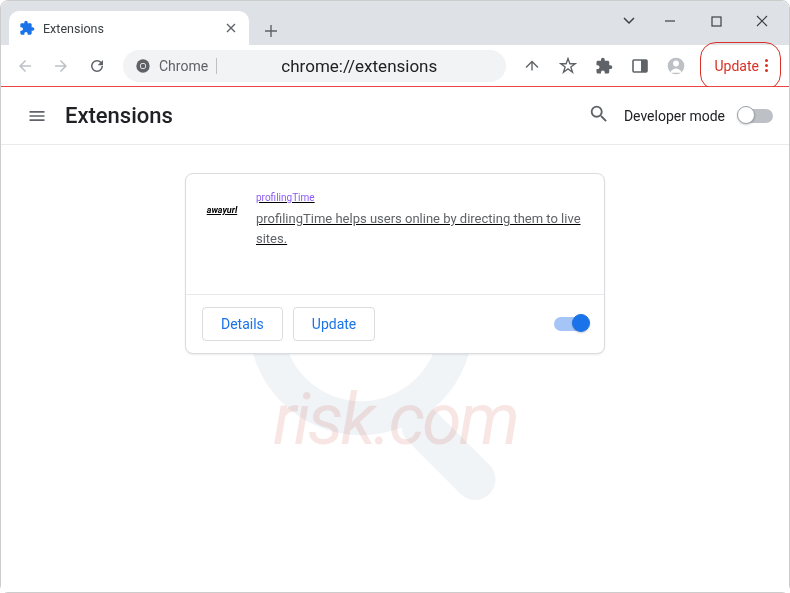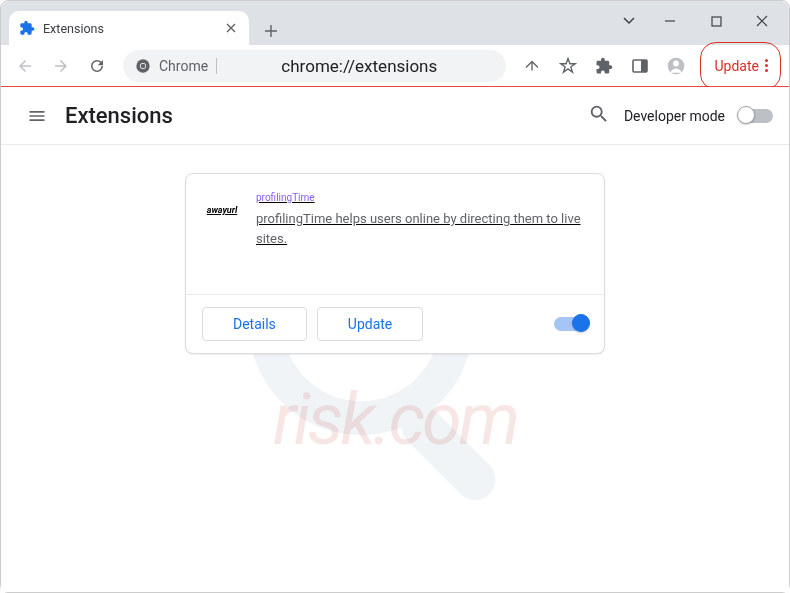--- a/index.html
+++ b/index.html
@@ -285,21 +285,21 @@
       padding: 12px 16px;
       display: flex;
       align-items: center;
       gap: 10px;
     }
     .card-btn {
       border: 1px solid #dadce0;
       background: #fff;
       color: #1a73e8;
       font-size: 14px;
-      padding: 8px 30px;
+      padding: 8px 18px;
       border-radius: 4px;
       cursor: pointer;
       font-family: inherit;
     }
     .card-footer-spacer { flex: 1; }
     .watermark {
       position: absolute;
       top: 50%;
       left: 50%;
       transform: translate(-50%, -45%);

